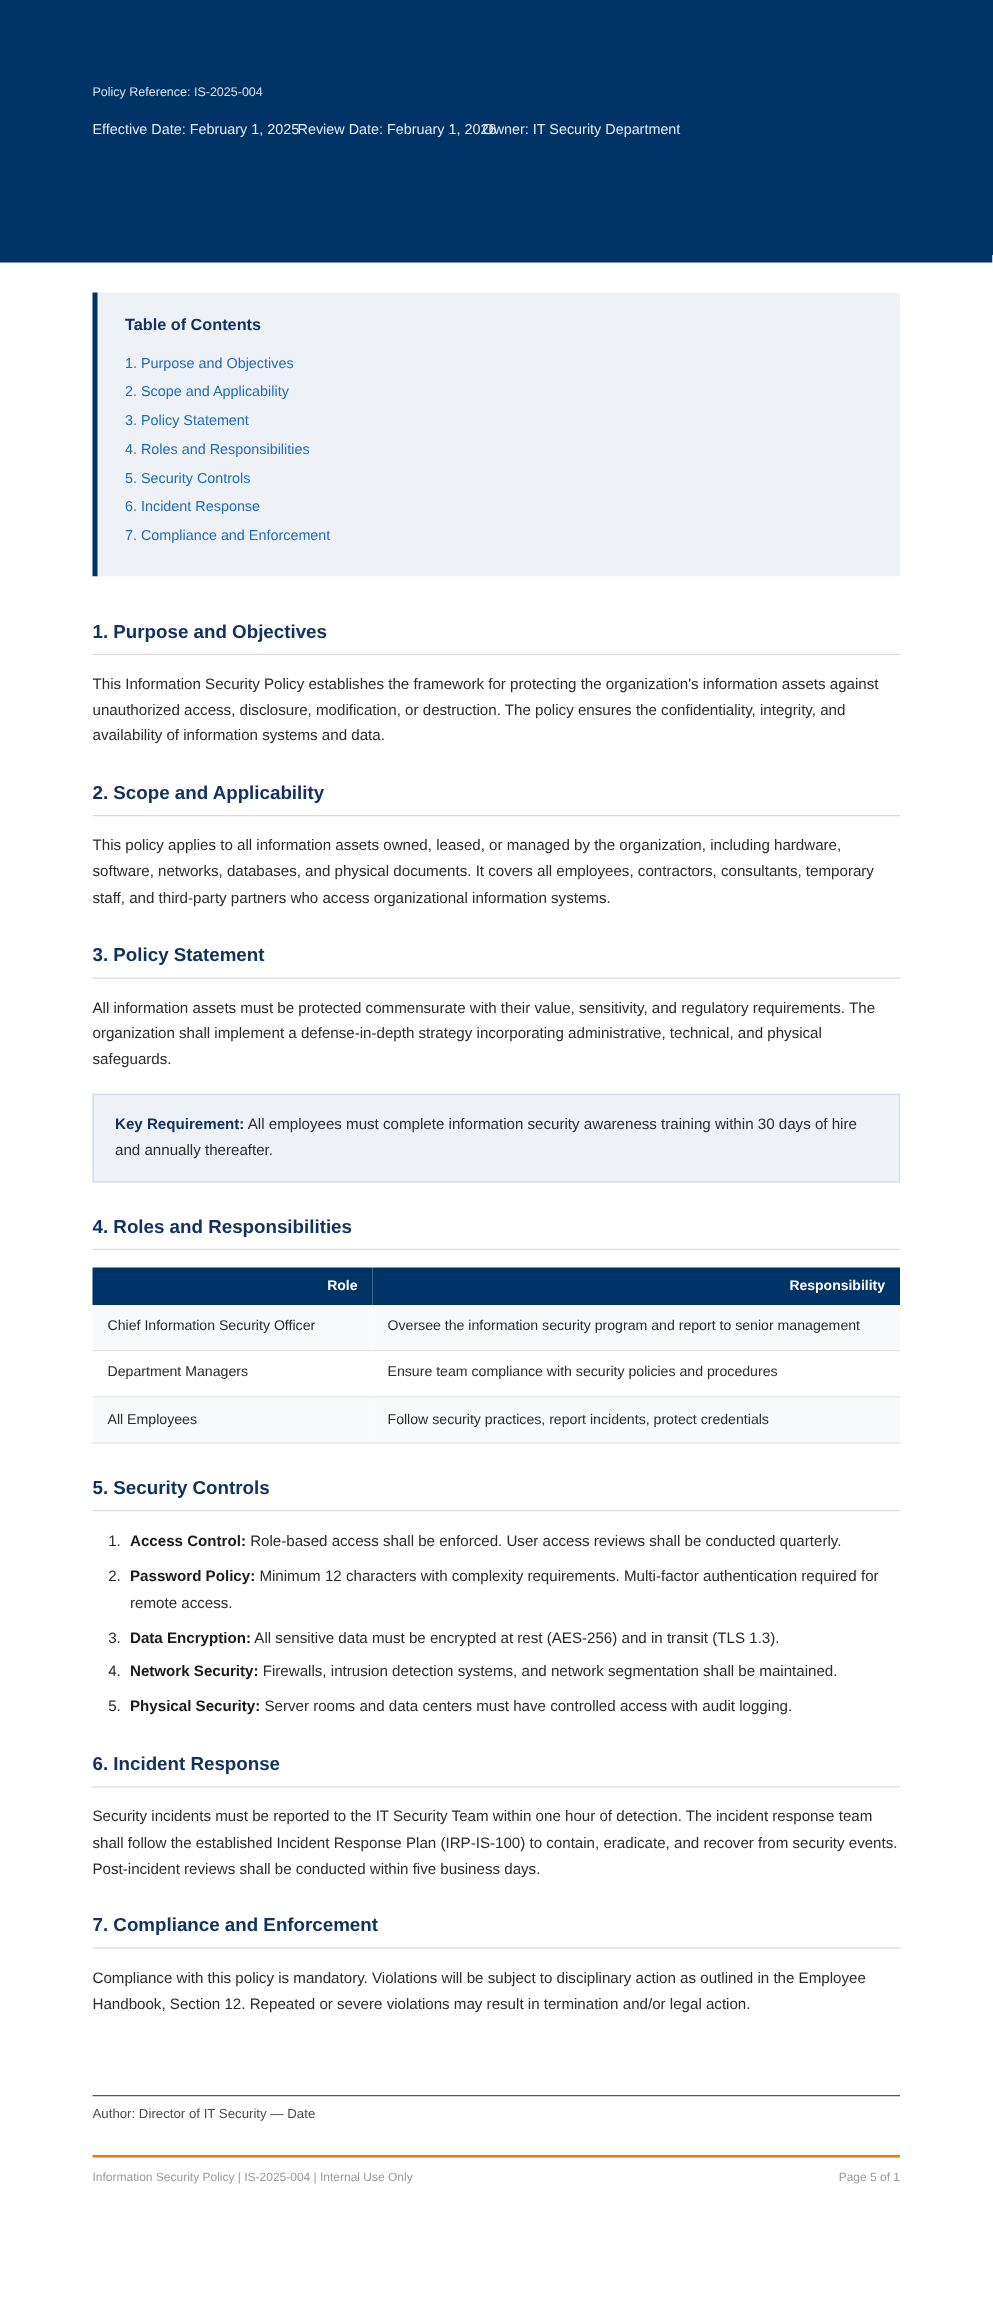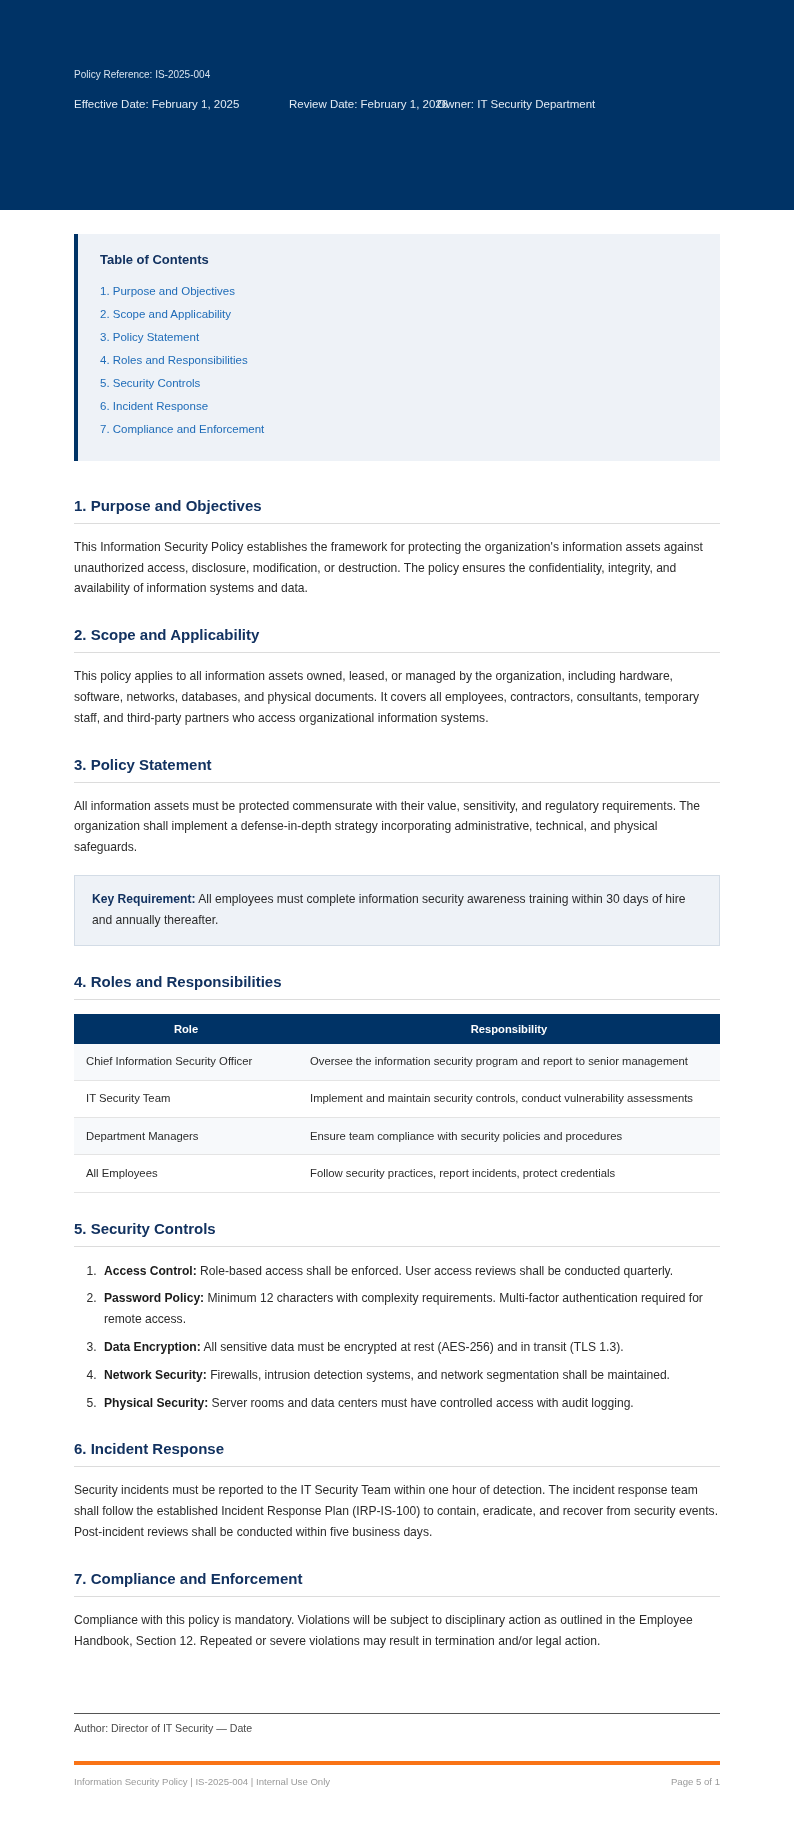--- a/index.html
+++ b/index.html
@@ -42,21 +42,21 @@
     font-size: 10px;
     font-weight: normal;
   }
   .doc-meta {
     margin-top: 18px;
     display: flex;
     color: #e2ebf4;
     font-size: 11.5px;
   }
   .doc-meta .meta-item { white-space: nowrap; }
-  .doc-meta .meta-item:nth-child(1) { width: 215px; }
+  .doc-meta .meta-item:nth-child(1) { width: 164px; }
   .doc-meta .meta-item:nth-child(2) { width: 148px; }
 
   
   .doc-body {
     padding: 24px 74px 0 74px;
     box-sizing: border-box;
   }
 
   
   .toc {
@@ -123,21 +123,21 @@
   table.roles {
     width: 100%;
     border-collapse: collapse;
     margin-top: 14px;
     font-size: 11.3px;
   }
   table.roles thead th {
     background: #003366;
     color: #ffffff;
     font-weight: bold;
-    text-align: center;
+    text-align: right;
     padding: 9px 12px;
     font-size: 11.2px;
   }
   table.roles thead th.col-role { width: 200px; }
   table.roles tbody td {
     padding: 10.5px 12px;
     color: #2b2b2b;
     border-bottom: 1px solid #e4e4e4;
     vertical-align: top;
     line-height: 1.35;
@@ -168,21 +168,21 @@
     margin-bottom: 8px;
   }
   .sig-label {
     font-size: 10.6px;
     color: #4a4a4a;
   }
 
   
   .doc-footer {
     margin-top: 27px;
-    border-top: 4px solid #f97316;
+    border-top: 2px solid #f97316;
     padding-top: 11px;
     display: flex;
     justify-content: space-between;
     align-items: baseline;
     font-size: 9.6px;
     color: #9a9a9a;
     padding-bottom: 40px;
   }
 </style>
 </head>
@@ -261,24 +261,20 @@
               <th class="col-role">Role</th>
               <th>Responsibility</th>
             </tr>
           </thead>
           <tbody>
             <tr>
               <td>Chief Information Security Officer</td>
               <td>Oversee the information security program and report to senior management</td>
             </tr>
             <tr>
-              <td>IT Security Team</td>
-              <td>Implement and maintain security controls, conduct vulnerability assessments</td>
-            </tr>
-            <tr>
               <td>Department Managers</td>
               <td>Ensure team compliance with security policies and procedures</td>
             </tr>
             <tr>
               <td>All Employees</td>
               <td>Follow security practices, report incidents, protect credentials</td>
             </tr>
           </tbody>
         </table>
       </div>

